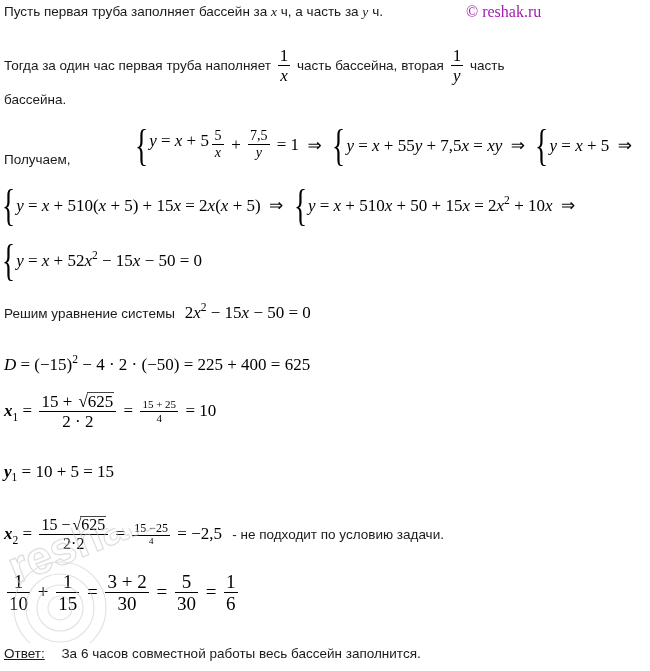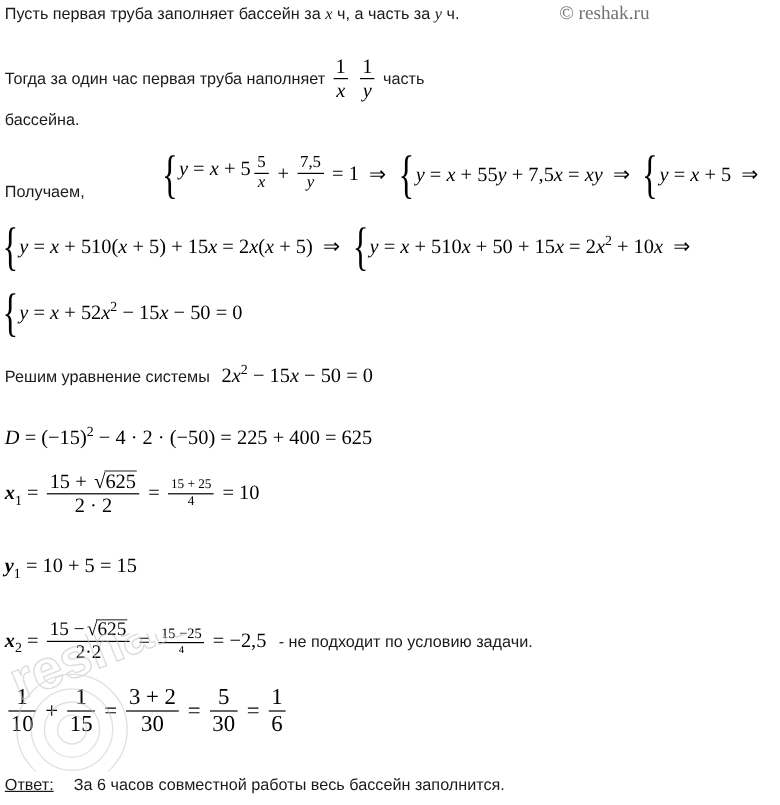--- a/index.html
+++ b/index.html
@@ -39,21 +39,21 @@
     font-style: italic;
   }
   .abs { position: absolute; }
 
   
   #line-intro { left: 4px; top: 4px; }
   #copyright {
     left: 466px; top: 3px;
     font-family: "Liberation Serif", serif;
     font-size: 16px;
-    color: #737373;
+    color: #a21caf;
     white-space: nowrap;
   }
 
   
   .frac {
     display: inline-flex;
     flex-direction: column;
     align-items: center;
     justify-content: center;
     vertical-align: middle;
@@ -165,20 +165,21 @@
 
 <div class="abs" id="copyright">© reshak.ru</div>
 
 <div class="abs txt" id="line-hour">
   <span>Тогда за один час первая труба наполняет</span>
   <span class="frac math">
     <span class="num">1</span>
     <span class="bar"></span>
     <span class="den" style="font-style:italic">x</span>
   </span>
+  <span>часть бассейна, вторая</span>
   <span class="frac math">
     <span class="num">1</span>
     <span class="bar"></span>
     <span class="den" style="font-style:italic">y</span>
   </span>
   <span>часть</span>
 </div>
 <div class="abs txt" id="line-hour2">бассейна.</div>
 
 <div class="abs txt" id="poluchaem-label">Получаем,</div>

